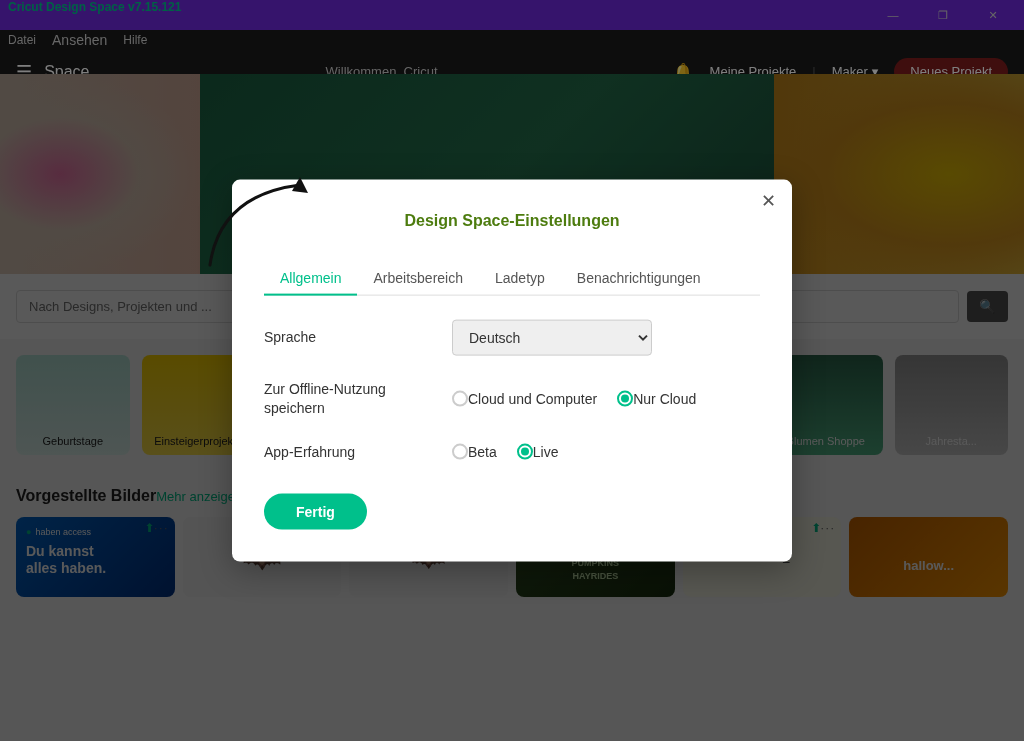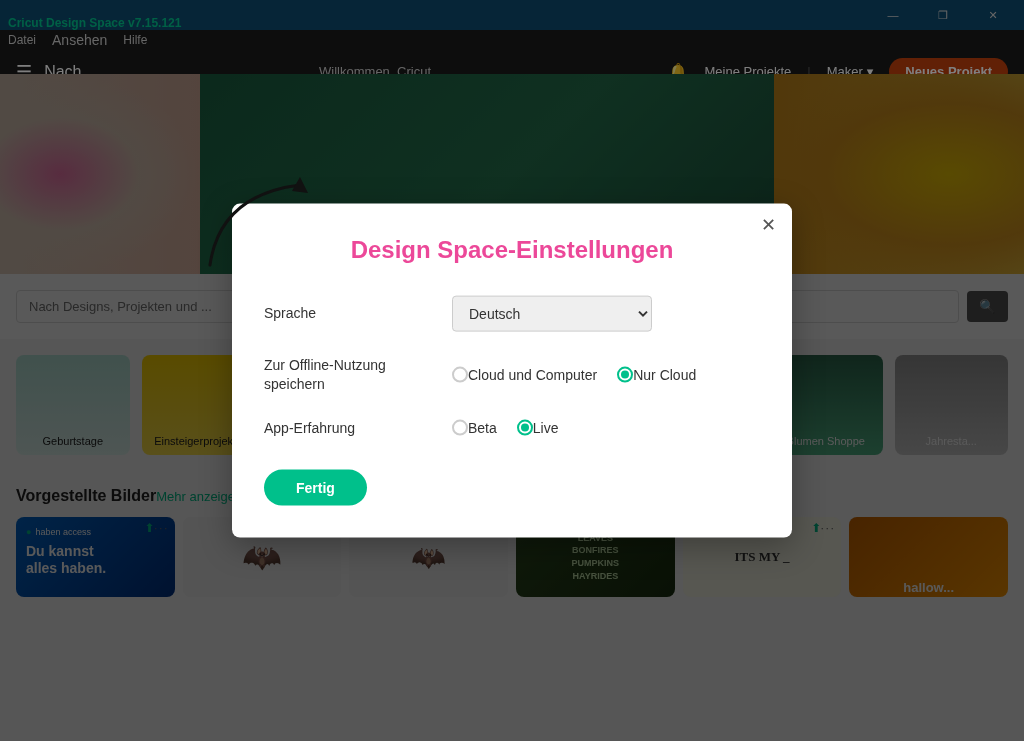--- a/index.html
+++ b/index.html
@@ -1,23 +1,23 @@
 <!DOCTYPE html>
 <html><head>
   <meta charset="utf-8">
   <style>
     * { box-sizing: border-box; margin: 0; padding: 0; }
     body { font-family: 'Segoe UI', Arial, sans-serif; font-size: 13px; background: #2d2d2d; width: 1024px; height: 741px; overflow: hidden; position: relative; }
 
     
     .titlebar {
-      background: #0c4a6e;
+      background: #6d28d9;
       height: 30px;
       display: flex;
-      align-items: flex-end;
+      align-items: flex-start;
       justify-content: space-between;
       padding: 0 8px;
       color: #fff;
       font-size: 12px;
     }
     .titlebar-left { display: flex; align-items: center; gap: 8px; }
     .titlebar-logo { color: #00c08b; font-weight: bold; font-size: 12px; }
     .titlebar-controls { display: flex; gap: 4px; }
     .titlebar-btn {
       width: 46px; height: 30px;
@@ -39,24 +39,24 @@
     .app-title { font-size: 16px; font-weight: 500; }
     .header-center { flex: 1; text-align: center; font-size: 13px; color: #ccc; }
     .header-right { display: flex; align-items: center; gap: 16px; }
     .header-right .bell { font-size: 16px; cursor: pointer; }
     .header-right .my-projects { font-size: 13px; cursor: pointer; }
     .header-right .maker-btn {
       display: flex; align-items: center; gap: 4px;
       font-size: 13px; cursor: pointer;
     }
     .header-right .new-project-btn {
-      background: #c2410c; color: #fff;
+      background: #7f1d1d; color: #fff;
       border: none; border-radius: 20px;
       padding: 6px 16px; font-size: 13px;
-      cursor: pointer; font-weight: 700;
+      cursor: pointer; font-weight: 400;
     }
 
     
     .bg-content {
       position: absolute;
       top: 74px; left: 0; right: 0; bottom: 0;
       background: #f5f5f5;
       filter: brightness(0.7);
     }
 
@@ -137,23 +137,23 @@
       background: #fff;
       border-radius: 8px;
       width: 560px;
       padding: 32px;
       z-index: 20;
       box-shadow: 0 8px 32px rgba(0,0,0,0.3);
     }
 
     .modal-title {
       text-align: center;
-      font-size: 24px;
+      font-size: 16px;
       font-weight: 600;
-      color: #ec4899;
+      color: #4d7c0f;
       margin-bottom: 32px;
     }
 
     
     .modal-tabs {
       display: flex;
       border-bottom: 1px solid #ddd;
       margin-bottom: 24px;
       gap: 0;
     }
@@ -298,21 +298,21 @@
 </div>
 
 <div style="background:#1a1a1a; height:20px; display:flex; align-items:center; padding:0 8px; gap:16px;">
   <span style="color:#ccc; font-size:12px; cursor:pointer;">Datei</span>
   <span style="color:#ccc; font-size:14px; cursor:pointer;">Ansehen</span>
   <span style="color:#ccc; font-size:12px; cursor:pointer;">Hilfe</span>
 </div>
 
 <div class="app-header">
   <span class="hamburger">☰</span>
-  <span class="app-title">Nach</span>
+  <span class="app-title">Space</span>
   <div class="header-center">Willkommen, Cricut</div>
   <div class="header-right">
     <span class="bell">🔔</span>
     <span class="my-projects">Meine Projekte</span>
     <span style="color:#555">|</span>
     <div class="maker-btn">
       <span>Maker</span>
       <span>▾</span>
     </div>
     <button class="new-project-btn">Neues Projekt</button>
@@ -399,33 +399,39 @@
         <span class="three-dots">···</span>
         <span class="upload-icon">⬆</span>
       </div>
 
       <div class="feat-card" style="background:#f8f8e8;flex:1;border-radius:8px;position:relative;display:flex;align-items:center;justify-content:center;">
         <div class="its-my-text">ITS MY _</div>
         <span class="three-dots">···</span>
         <span class="upload-icon">⬆</span>
       </div>
 
-      <div class="feat-card hallw" style="position:relative;display:flex;align-items:flex-end;justify-content:center;padding-bottom:2px;">
+      <div class="feat-card hallw" style="position:relative;display:flex;align-items:flex-end;justify-content:center;padding-bottom:24px;">
         <span style="color:#fff;font-size:13px;font-weight:bold;">hallow...</span>
       </div>
     </div>
   </div>
 </div>
 
 <div class="overlay"></div>
 
 <div class="modal">
   <button class="modal-close">✕</button>
   <h2 class="modal-title">Design Space-Einstellungen</h2>
 
+  <div class="modal-tabs">
+    <div class="modal-tab active">Allgemein</div>
+    <div class="modal-tab">Arbeitsbereich</div>
+    <div class="modal-tab">Ladetyp</div>
+    <div class="modal-tab">Benachrichtigungen</div>
+  </div>
 
   <div class="settings-row">
     <div class="settings-label">Sprache</div>
     <div class="settings-control">
       <select class="lang-select">
         <option>Deutsch</option>
         <option>English</option>
         <option>Français</option>
         <option>Español</option>
       </select>

